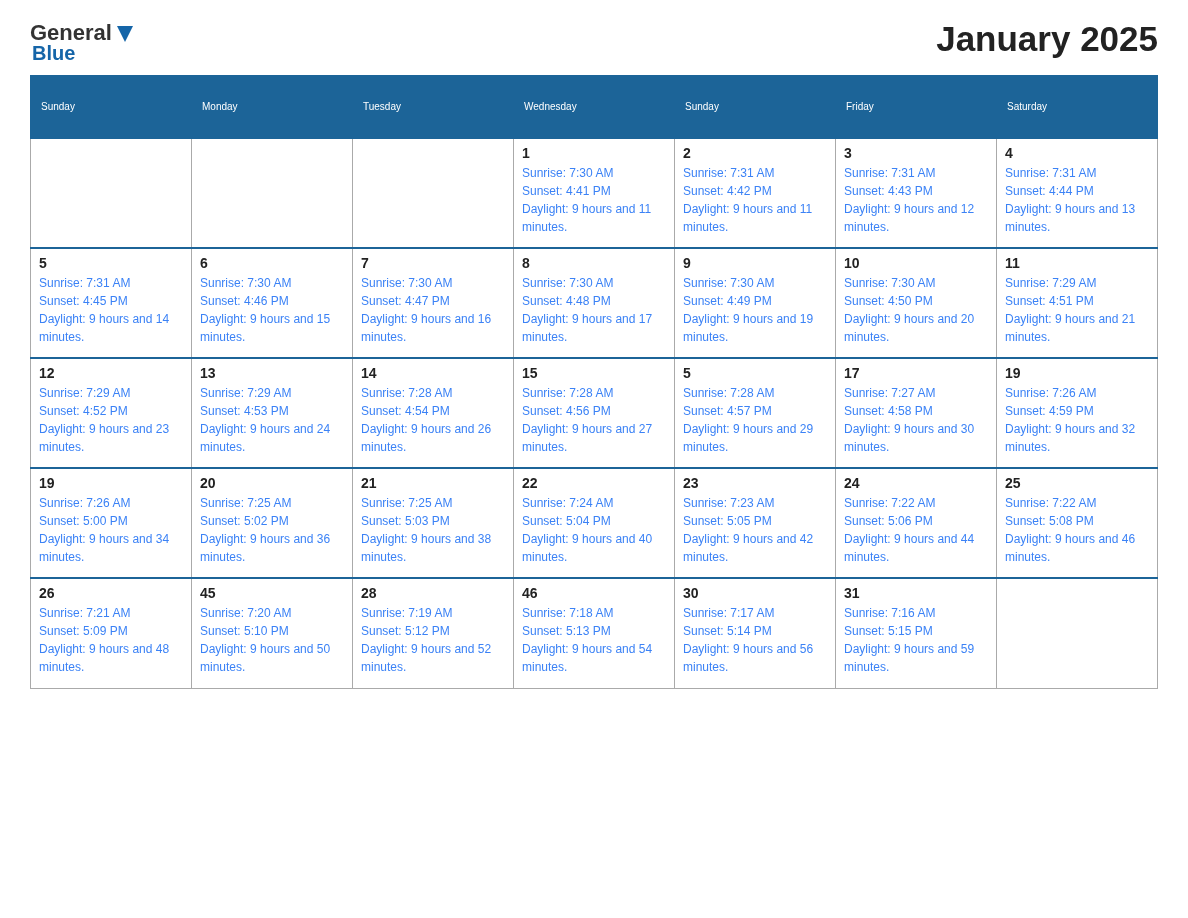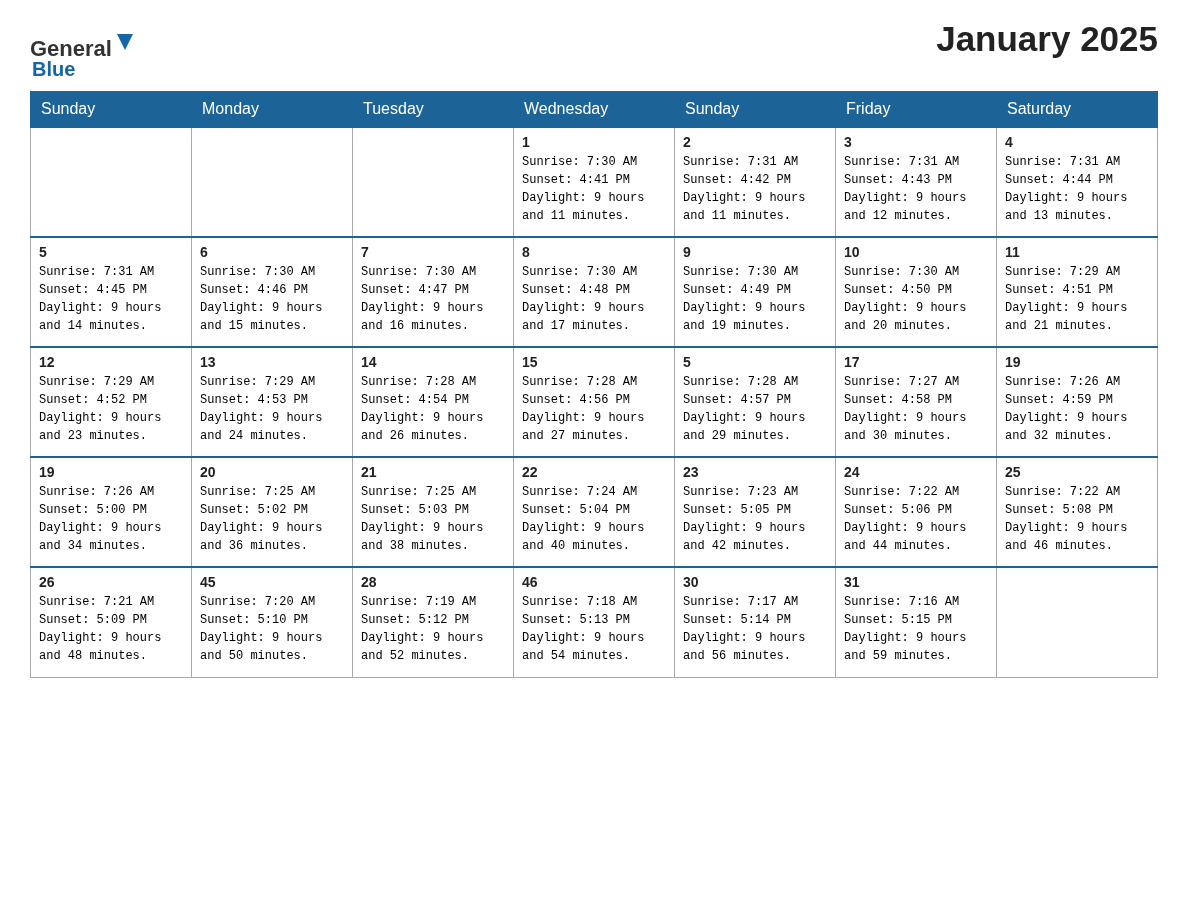--- a/index.html
+++ b/index.html
@@ -31,23 +31,23 @@
       margin-top: 4px;
     }
     table {
       width: 100%;
       border-collapse: collapse;
       margin-top: 10px;
     }
     thead tr th {
       background-color: #1c6498;
       color: #fff;
-      font-size: 16px;
+      font-size: 10px;
       font-weight: normal;
-      padding: 8px 10px;
+      padding: 25px 10px;
       text-align: left;
       border: 1px solid #1c6498;
     }
     tbody tr td {
       border: 1px solid #aaa;
       vertical-align: top;
       padding: 6px 8px;
       width: 14.28%;
       font-size: 12.5px;
       color: #222;
@@ -58,22 +58,21 @@
     }
     tbody tr td .day-num {
       font-size: 14px;
       font-weight: bold;
       display: block;
       margin-bottom: 3px;
     }
     tbody tr td .day-info {
       font-size: 12px;
       line-height: 1.5;
-      color: #000000;
-      font-family: Liberation Mono, monospace;
+      color: #3b82f6;
     }
     .empty-cell {
       background: #fff;
     }
     tbody tr {
       border-top: 2px solid #1c6498;
     }
     .logo-icon-wrapper {
       display: flex;
       flex-direction: column;
@@ -83,21 +82,21 @@
       display: flex;
       align-items: center;
     }
   </style>
 </head>
 <body>
 
 <div class="header">
   <div class="logo-icon-wrapper">
     <div class="logo-top-row">
-      <span style="font-size:22px;font-weight:bold;color:#333;margin-top:16px;">General</span>
+      <span style="font-size:22px;font-weight:bold;color:#333;">General</span>
       <svg width="20" height="20" viewBox="0 0 20 20" style="margin-left:3px;margin-top:2px;">
         <polygon points="2,2 18,2 10,18" fill="#1565a8"></polygon>
       </svg>
     </div>
     <span style="font-size:20px;font-weight:bold;color:#1565a8;margin-top:-4px;margin-left:2px;">Blue</span>
   </div>
   <div class="title-section">
     <div class="month-title">January 2025</div>
   </div>
 </div>

